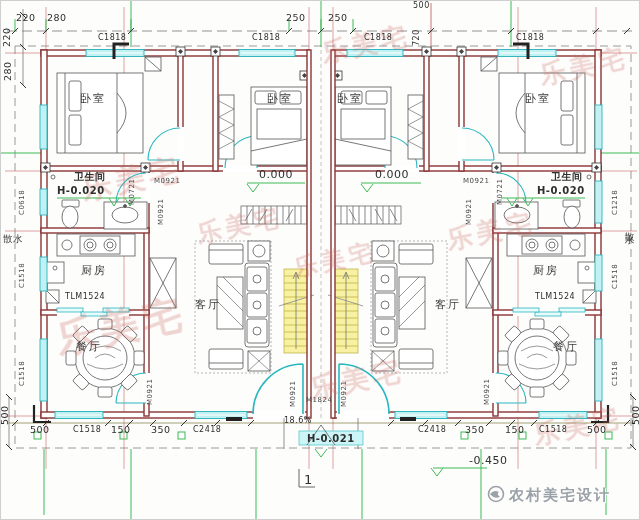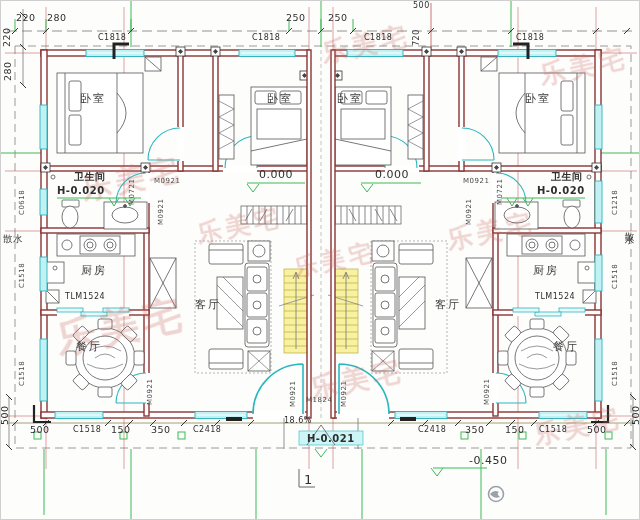--- a/index.html
+++ b/index.html
@@ -385,14 +385,15 @@
 <div class="lbl s8" style="left:534px;top:292px;">TLM1524</div>
 
 <div class="lbl s12" style="left:303px;top:472px;">1</div>
 
 <div class="logo" style="left:486px;top:484px;">
   <svg width="18" height="18" viewBox="0 0 18 18">
     <circle cx="9" cy="9" r="7.5" fill="none" stroke="#9ba1a8" stroke-width="1.6"></circle>
     <path d="M3,9 Q7,4 12,7 Q9,9 13,12 Q8,14 5,11" fill="#9ba1a8"></path>
   </svg>
 </div>
+<div class="brand" style="left:508px;top:485px;">农村美宅设计</div>
 
 </div>
 
 </body></html>

